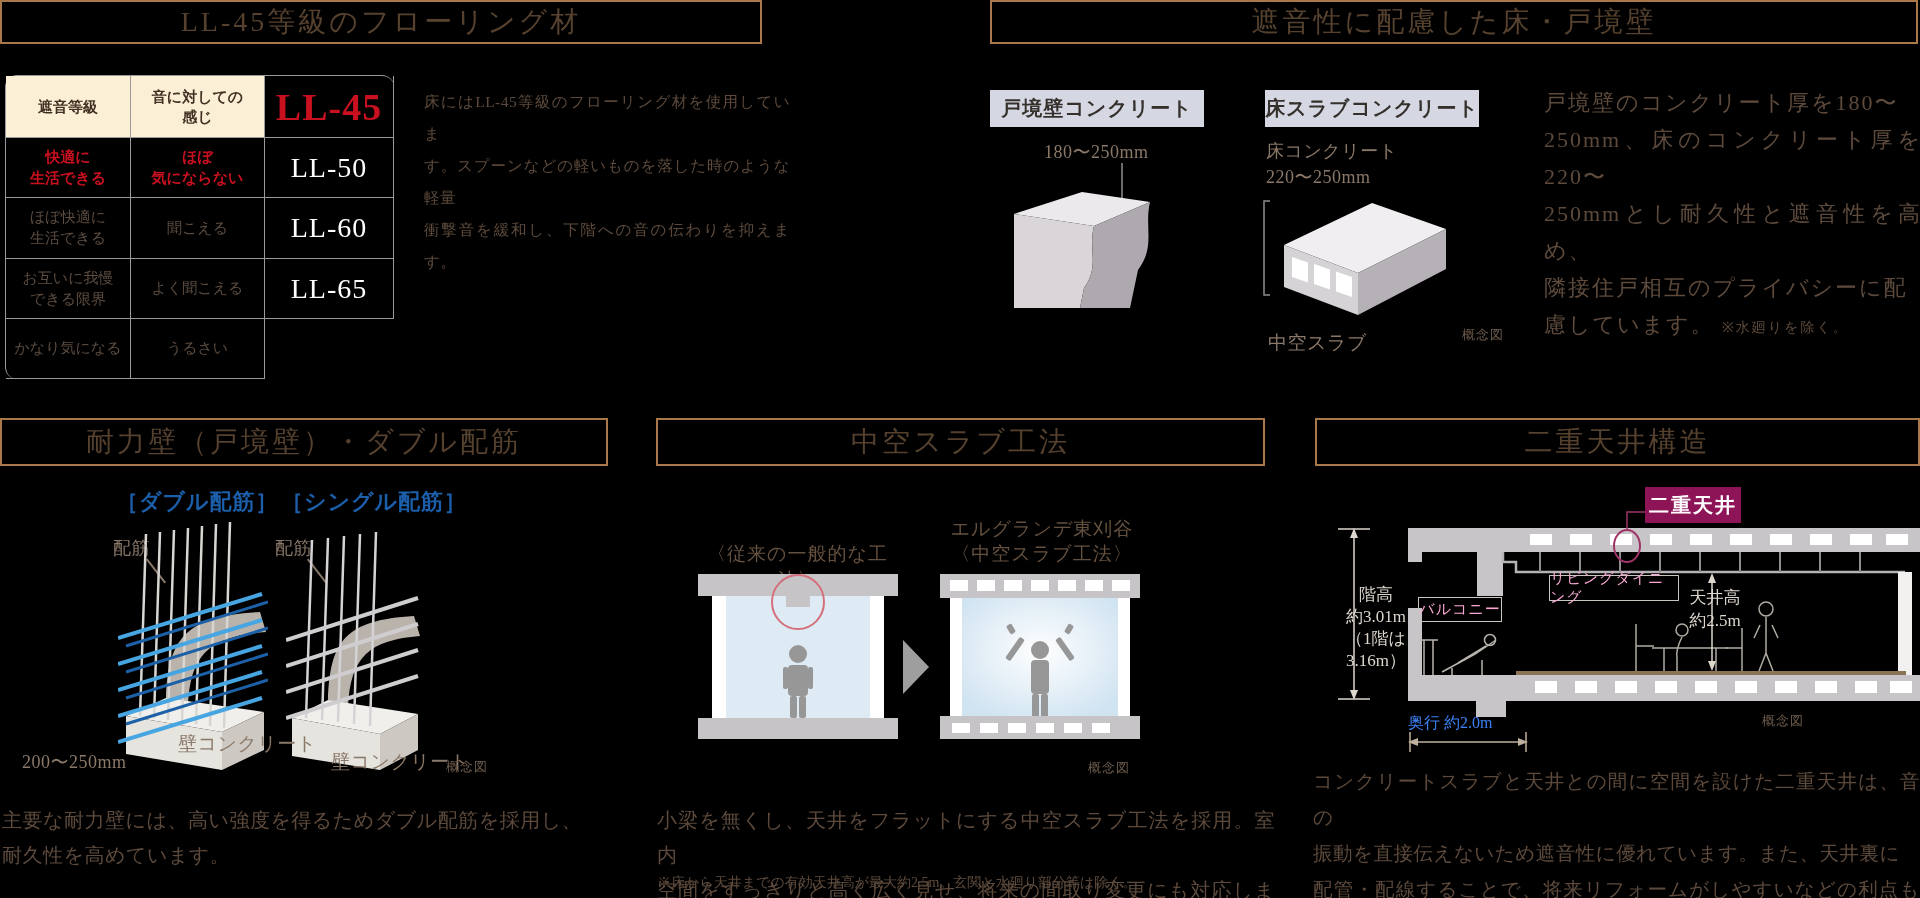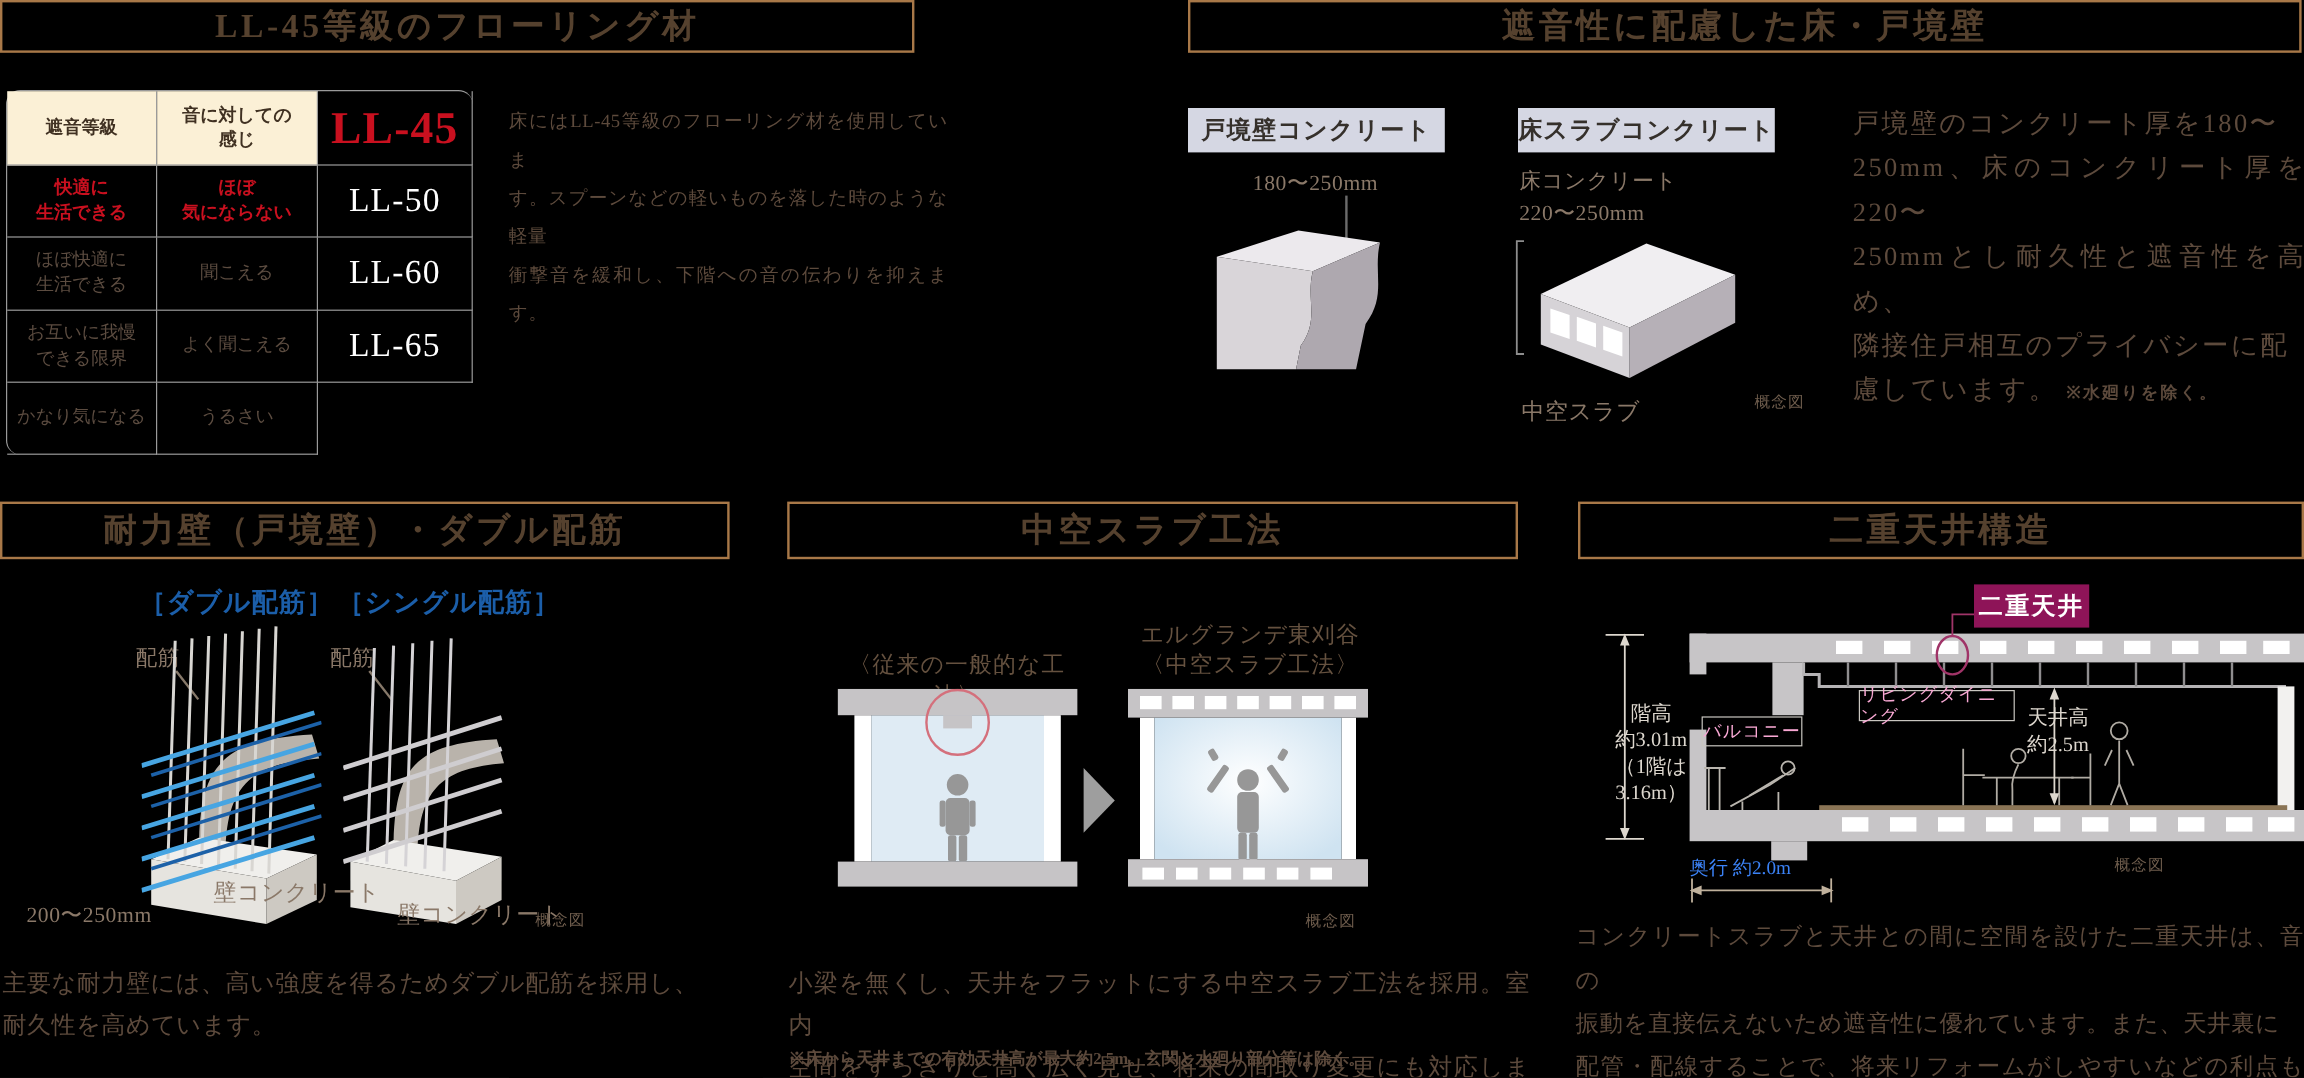--- a/index.html
+++ b/index.html
@@ -6,23 +6,23 @@
   --background:#000000; --accent_copper:#a87848; --highlight_red:#c9101f;
   --rebar_blue:#1b5ea9; --tag_magenta:#8e1458; --table_header_cream:#fbf0d6;
   --chip_lavender:#d5d7e3; --text_brown:#5d4a3c; --grid_gray:#9a9a9a;
 }
 *{margin:0;padding:0;box-sizing:border-box;}
 body{background:#111;font-family:"Liberation Serif","DejaVu Serif",serif;}
 #page{position:relative;width:1920px;height:898px;background:var(--background);overflow:hidden;}
 .abs{position:absolute;}
 .bar{border:2px solid var(--accent_copper);background:var(--background);
      display:flex;align-items:center;justify-content:center;}
-.bar .t{color:#55412e;font-size:28px;letter-spacing:3px;font-weight:bold;}
+.bar .t{color:#55412e;font-size:28px;letter-spacing:3px;font-weight:normal;}
 .body-text{color:var(--text_brown);white-space:pre-line;text-align:justify;}
-.fine{font-size:14px;font-weight:bold;}
+.fine{font-size:14px;}
 .chip{background:var(--chip_lavender);color:#35302b;display:flex;align-items:center;justify-content:center;
       font-size:20px;font-weight:bold;letter-spacing:1px;}
 .dim{color:#8a7868;font-size:18px;letter-spacing:.5px;}
 .note{color:#6f5d4d;font-size:13px;letter-spacing:1px;}
 .blue-label{color:var(--rebar_blue);font-size:22px;font-weight:bold;letter-spacing:1px;}
 .caption{color:#65513f;font-size:19px;letter-spacing:1px;text-align:center;}
 
 .tbl{display:grid;grid-template-columns:125px 134px 129px;grid-template-rows:62px 60px 61px 60px 60px;
      border-top:1px solid var(--grid_gray);border-left:1px solid var(--grid_gray);border-radius:12px;}
 .tbl>div{border-right:1px solid var(--grid_gray);border-bottom:1px solid var(--grid_gray);

